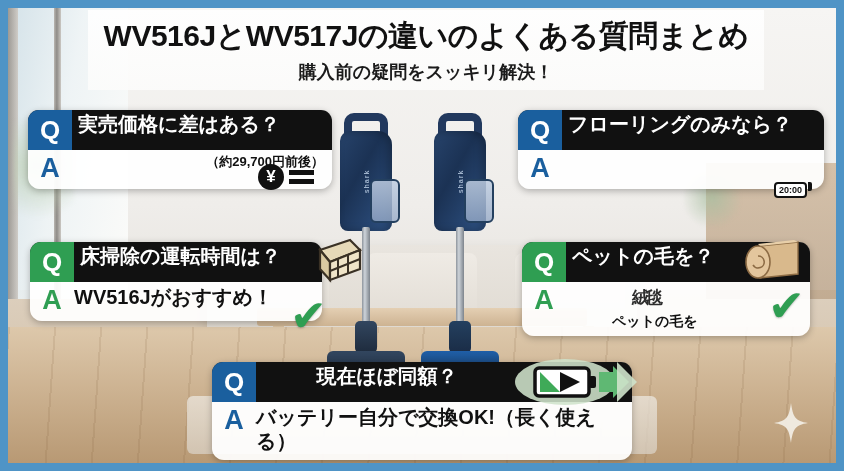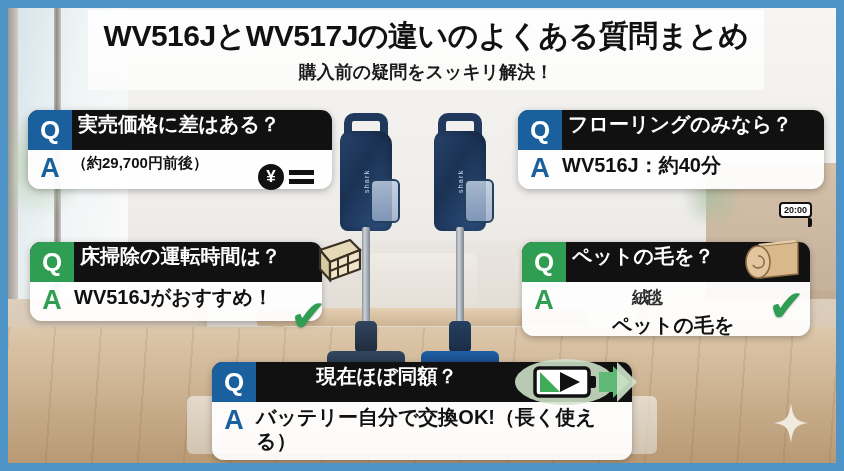--- a/index.html
+++ b/index.html
@@ -202,21 +202,21 @@
     padding:4px 8px 7px 0;
     position:relative;
   }
   .abadge{
     width:44px; flex:0 0 44px; text-align:center;
     font-size:27px; font-weight:bold; line-height:1.05;
   }
   .abadge.blue{ color:#1a5f9e; }
   .abadge.green{ color:#2f9e52; }
   .atext{ flex:1; color:#111; font-weight:bold; font-size:20px; line-height:1.18; }
-  .atext .small{ font-size:15px; }
+  .atext .small{ font-size:13px;text-align:right; }
 
   
   #qa-price      { left:28px;  top:110px; width:304px; }
   #qa-runtime    { left:518px; top:110px; width:306px; }
   #qa-flooring   { left:30px;  top:242px; width:292px; }
   #qa-carpet     { left:522px; top:242px; width:288px; }
   #qa-life       { left:212px; top:362px; width:420px; }
 
   #qa-price .atext{ display:flex; flex-direction:column; }
   #qa-price .yen-wrap{
@@ -230,22 +230,22 @@
   .equals{
     width:25px; height:18px; position:relative;
   }
   .equals:before,.equals:after{
     content:""; position:absolute; left:0; width:25px; height:5px; background:#111;
   }
   .equals:before{ top:2px; } .equals:after{ top:11px; }
 
   
   .batt2000{
-    position:absolute; right:12px; top:52px;
-    display:flex; align-items:flex-end;flex-direction:column;
+    position:absolute; right:12px; top:32px;
+    display:flex; align-items:flex-start;
   }
   .batt2000 .shell{
     border:2.5px solid #111; border-radius:4px;
     padding:1px 3px; font-size:9px; font-weight:bold; color:#111;
     background:#fff; line-height:1.15;
   }
   .batt2000 .tip{
     width:4px; height:9px; background:#111; border-radius:0 2px 2px 0; margin-left:1px;
   }
 
@@ -264,21 +264,21 @@
   }
   #check-flooring{ left:290px; top:294px; }
   #check-carpet  { left:768px; top:284px; }
 
   
   .overlap-a{
     position:absolute; left:66px; top:2px; font-size:17px; font-weight:bold;
     color:#111; opacity:.88; letter-spacing:-3px;
   }
   .overlap-b{
-    position:absolute; left:46px; top:28px; font-size:20px; font-weight:bold; color:#111;
+    position:absolute; left:46px; top:28px; font-size:14px; font-weight:bold; color:#111;font-family:Liberation Serif, serif;
   }
 
   
   #icon-battery-swap{
     position:absolute; left:513px; top:358px; width:128px; height:48px;
   }
 
   
   #sparkle{
     position:absolute; right:36px; bottom:28px; width:34px; height:40px;
@@ -362,21 +362,20 @@
   </div>
 
   <div class="qa" id="qa-runtime">
     <div class="qrow">
       <div class="badge blue">Q</div>
       <div class="qtext">フローリングのみなら？</div>
     </div>
     <div class="arow">
       <div class="abadge blue">A</div>
       <div class="atext">
-        <div>WV516J：約40分</div>
       </div>
       <div class="batt2000">
         <div class="shell">20:00</div>
         <div class="tip"></div>
       </div>
     </div>
   </div>
 
   <div class="qa" id="qa-flooring">
     <div class="qrow">

